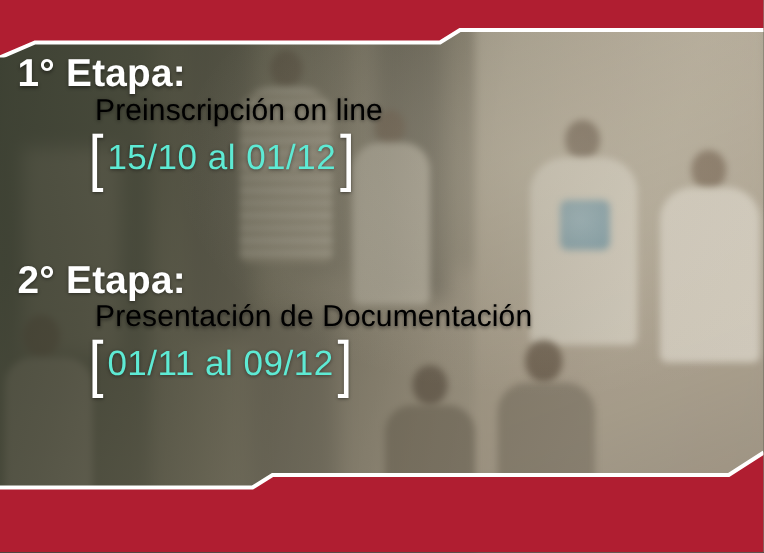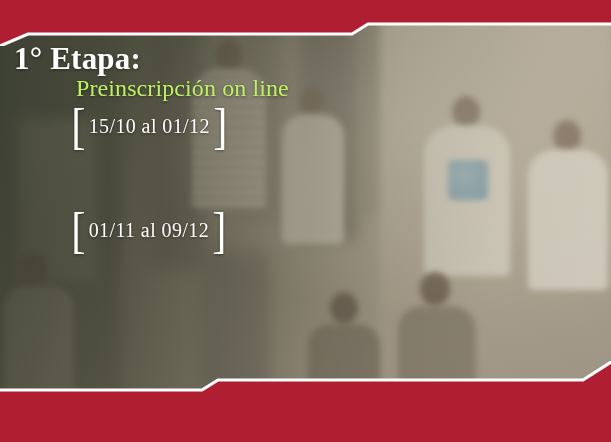--- a/index.html
+++ b/index.html
@@ -113,40 +113,40 @@
     pointer-events: none;
   }
   .banner svg { display: block; }
   .banner-top { top: 0; height: 46px; }
   .banner-bottom { bottom: 0; height: 88px; }
 
   
   .content {
     position: absolute;
     left: 0; top: 0;
-    width: 494px; height: 442px; font-family: Liberation Serif, serif;
+    width: 494px; height: 442px;
   }
   .stage { position: absolute; left: 0; width: 560px; }
   .stage-1 { top: 42px; }
   .stage-2 { top: 207px; }
 
   .stage-title {
     margin: 0;
     padding-left: 14px;
     color: #ffffff;
     font-size: 31px;
     font-weight: bold;
     letter-spacing: .2px;
     line-height: 1.08;
     text-shadow: 0 1px 3px rgba(0,0,0,.45);
   }
   .stage-desc {
     margin: 0;
     padding-left: 76px;
-    color: #bef264;
+    color: #000000;
     font-size: 24px;
     font-weight: 300;
     line-height: 1.16;
     letter-spacing: .1px;
     text-shadow: 0 1px 3px rgba(0,0,0,.45);
   }
   .stage-desc-line { display: block; white-space: nowrap; }
 
   .date-row {
     padding-left: 70px;
@@ -159,22 +159,22 @@
     font-size: 50px;
     font-weight: 300;
     line-height: 0.84;
     text-shadow: 0 1px 3px rgba(0,0,0,.45);
     transform: scaleX(.85);
     display: inline-block;
   }
   .bracket-left  { margin-right: 2px; }
   .bracket-right { margin-left: 2px; }
   .date-text {
-    color: #ffffff;
-    font-size: 20px;
+    color: #5eead4;
+    font-size: 28px;
     font-weight: 300;
     letter-spacing: .4px;
     line-height: 1;
     text-shadow: 0 1px 3px rgba(0,0,0,.45);
     white-space: nowrap;
   }
 </style>
 </head>
 <body>
 
@@ -233,21 +233,23 @@
         <span class="stage-desc-line">Preinscripción on line</span>
       </p>
       <div class="date-row">
         <span class="bracket bracket-left">[</span>
         <span class="date-text">15/10 al 01/12</span>
         <span class="bracket bracket-right">]</span>
       </div>
     </div>
 
     <div class="stage stage-2">
+      <h1 class="stage-title">2° Etapa:</h1>
       <p class="stage-desc">
+        <span class="stage-desc-line">Presentación de Documentación</span>
       </p>
       <div class="date-row">
         <span class="bracket bracket-left">[</span>
         <span class="date-text">01/11 al 09/12</span>
         <span class="bracket bracket-right">]</span>
       </div>
     </div>
 
   </div>
 </div>

